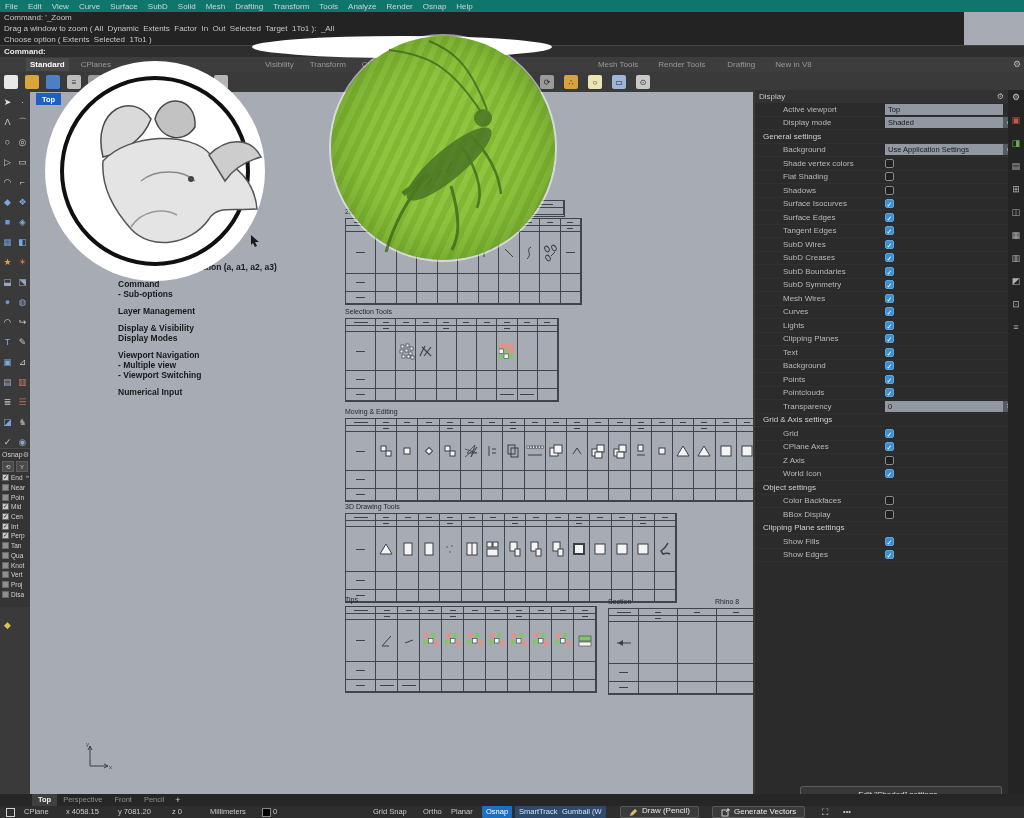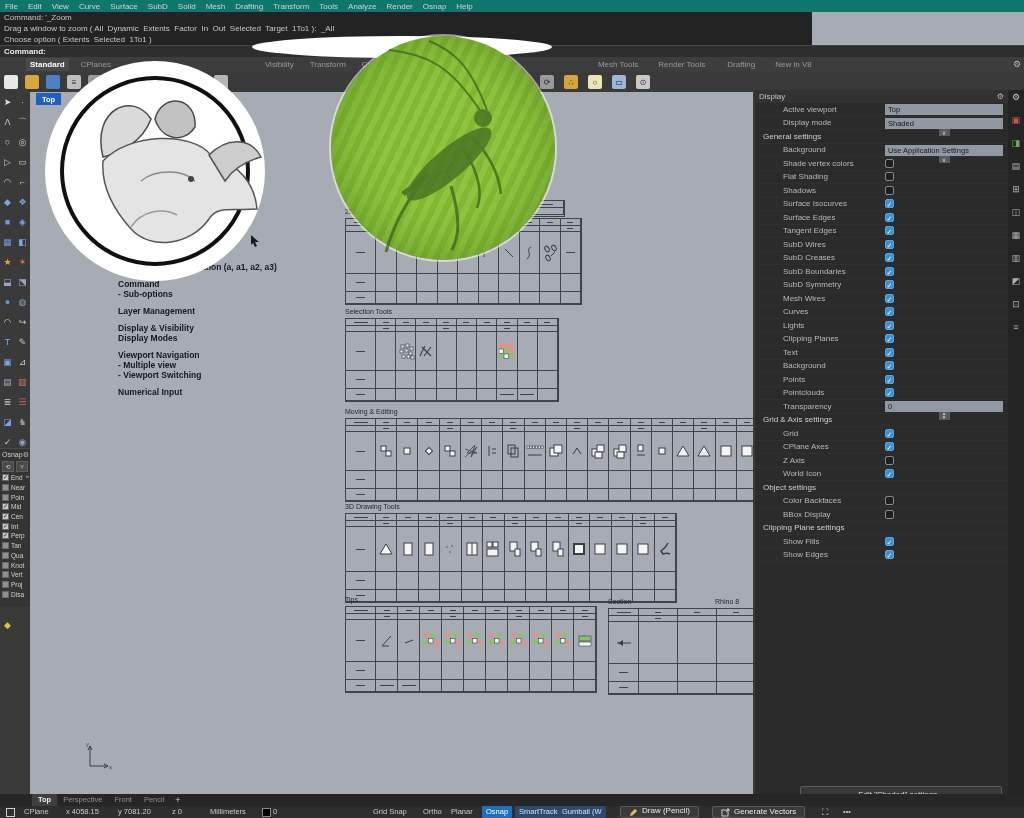--- a/index.html
+++ b/index.html
@@ -2,21 +2,21 @@
 <html><head>
 <meta charset="utf-8">
 <style>
   html,body{margin:0;padding:0;background:#111;}
   #app{position:relative;width:1024px;height:818px;overflow:hidden;
        font-family:"Liberation Sans",sans-serif;background:#a7acb4;}
   
   #menu-bar{position:absolute;left:0;top:0;width:1024px;height:12px;background:#0f766e;
             display:flex;align-items:center;z-index:10;}
   .mi{font-size:8px;color:#d2d2d2;padding:0 5px;cursor:default;}
-  #cmd-history{position:absolute;left:0;top:12px;width:812px;height:33px;background:#232323;z-index:10;}
+  #cmd-history{position:absolute;left:0;top:12px;width:964px;height:33px;background:#232323;z-index:10;}
   .hline{font-size:8px;color:#c6c6c6;height:11px;line-height:11px;padding-left:4px;white-space:pre;}
   #cmd-prompt{position:absolute;left:0;top:45px;width:1024px;height:12px;background:#2e2e2e;
               border-top:1px solid #454545;z-index:10;font-size:8px;font-weight:bold;color:#ececec;
               line-height:12px;padding-left:4px;box-sizing:border-box;}
   #tab-bar{position:absolute;left:0;top:57px;width:1024px;height:15px;background:#3d3d3d;z-index:10;
            display:flex;align-items:center;}
   .ttab{font-size:8px;color:#9a9a9a;padding:2px 4px;}
   .ttab.active{color:#ffffff;font-weight:bold;background:#4a4a4a;}
   #tabbar-gear{position:absolute;right:3px;top:2px;color:#b5b5b5;font-size:9px;}
   #icon-row{position:absolute;left:0;top:72px;width:1024px;height:20px;background:#3a3a3a;z-index:10;}
@@ -80,21 +80,21 @@
   .prow .plabel{font-size:8px;color:#b9b9b9;}
   .prow.section .plabel{color:#cfcfcf;margin-left:8px;}
   .prow.item .plabel{margin-left:28px;}
   .pctrl{position:absolute;left:130px;top:1px;height:10px;display:flex;align-items:center;}
   .cb{width:9px;height:9px;border-radius:2px;box-sizing:border-box;font-size:7px;line-height:9px;
       text-align:center;color:#fff;}
   .cb.on{background:#3d8fd4;border:1px solid #5aa7e0;}
   .cb.off{background:#1f1f1f;border:1px solid #8a8a8a;}
   .fld{width:118px;height:11px;background:#9298a1;color:#17191c;font-size:7.5px;line-height:11px;
        padding-left:3px;box-sizing:border-box;}
-  .ddwrap{display:flex;flex-direction:column;}
+  .ddwrap{display:flex;}
   .ddarrow{width:11px;height:11px;background:#565b62;color:#d8d8d8;font-size:6px;display:flex;
            align-items:center;justify-content:center;}
   .spin{width:11px;height:11px;background:#565b62;color:#d8d8d8;font-size:4.5px;display:flex;
         flex-direction:column;align-items:center;justify-content:center;line-height:4px;}
   #edit-btn{position:absolute;left:45px;top:696px;width:200px;height:14px;background:#383838;
             border:1px solid #5c5c5c;color:#dedede;font-size:8px;display:flex;align-items:center;
             justify-content:center;border-radius:2px;}
   
   #right-strip{position:absolute;left:1008px;top:90px;width:16px;height:728px;background:#242424;z-index:11;
                display:flex;flex-direction:column;align-items:center;padding-top:2px;box-sizing:border-box;}

